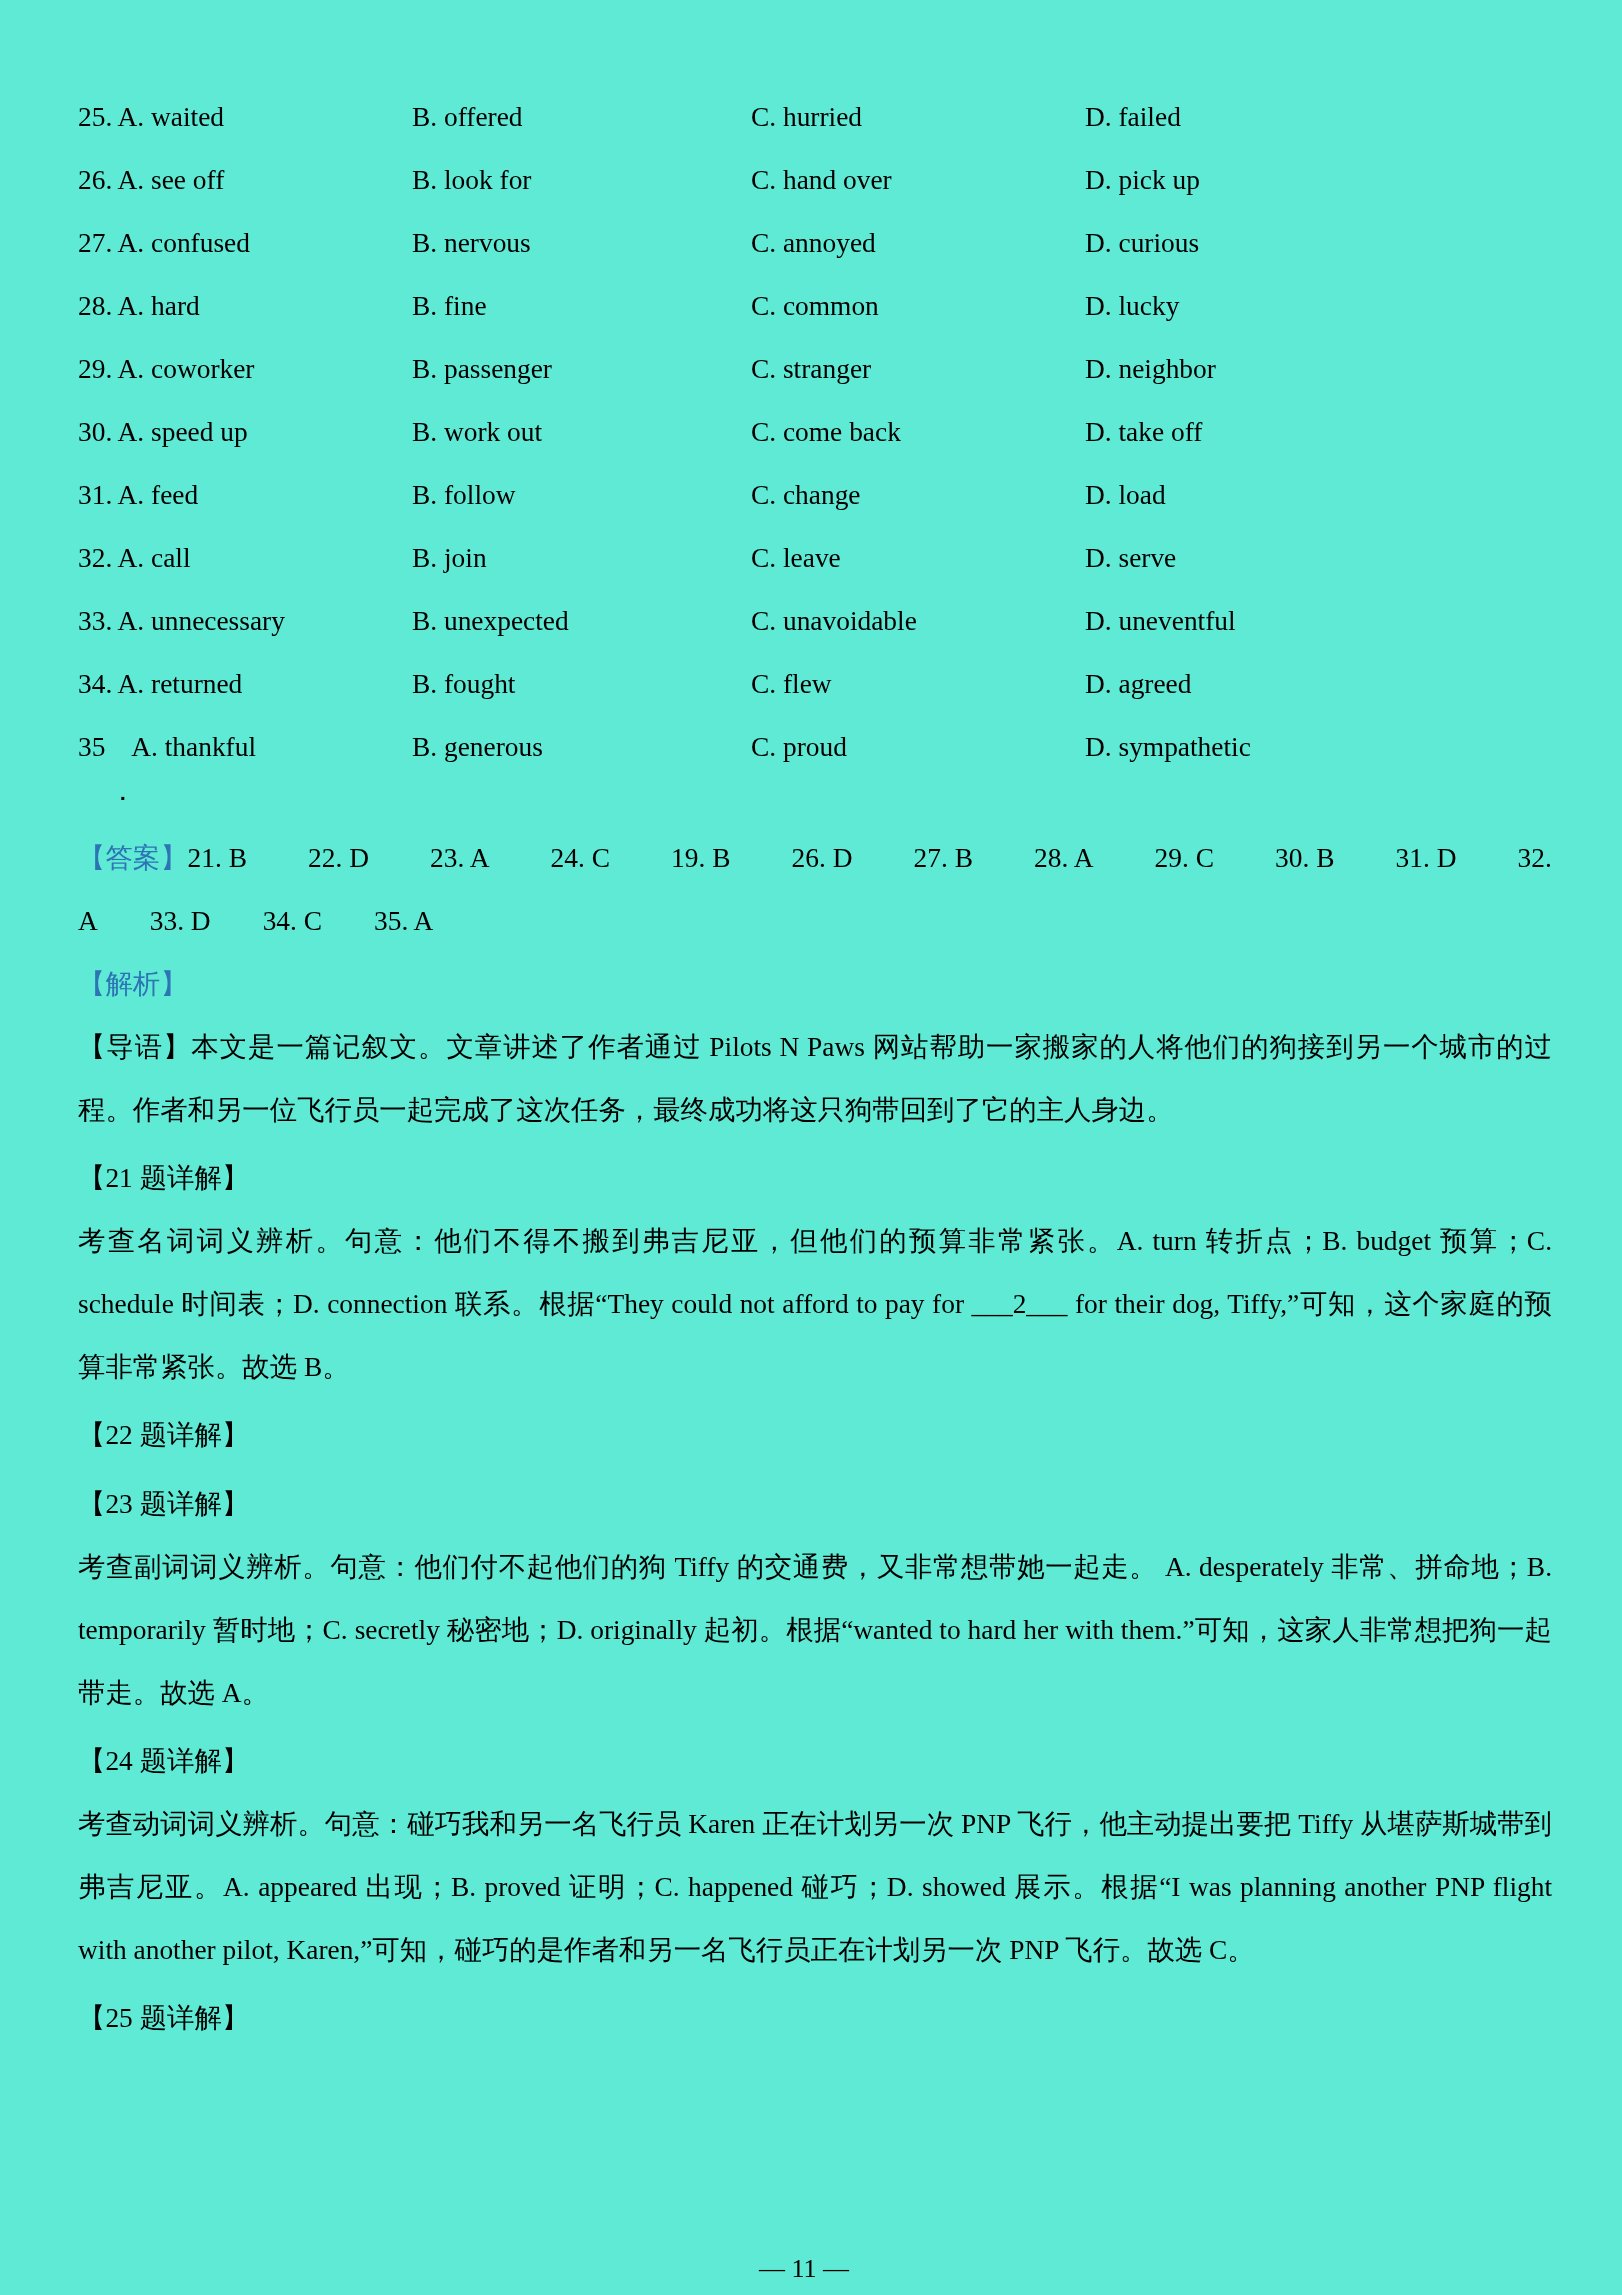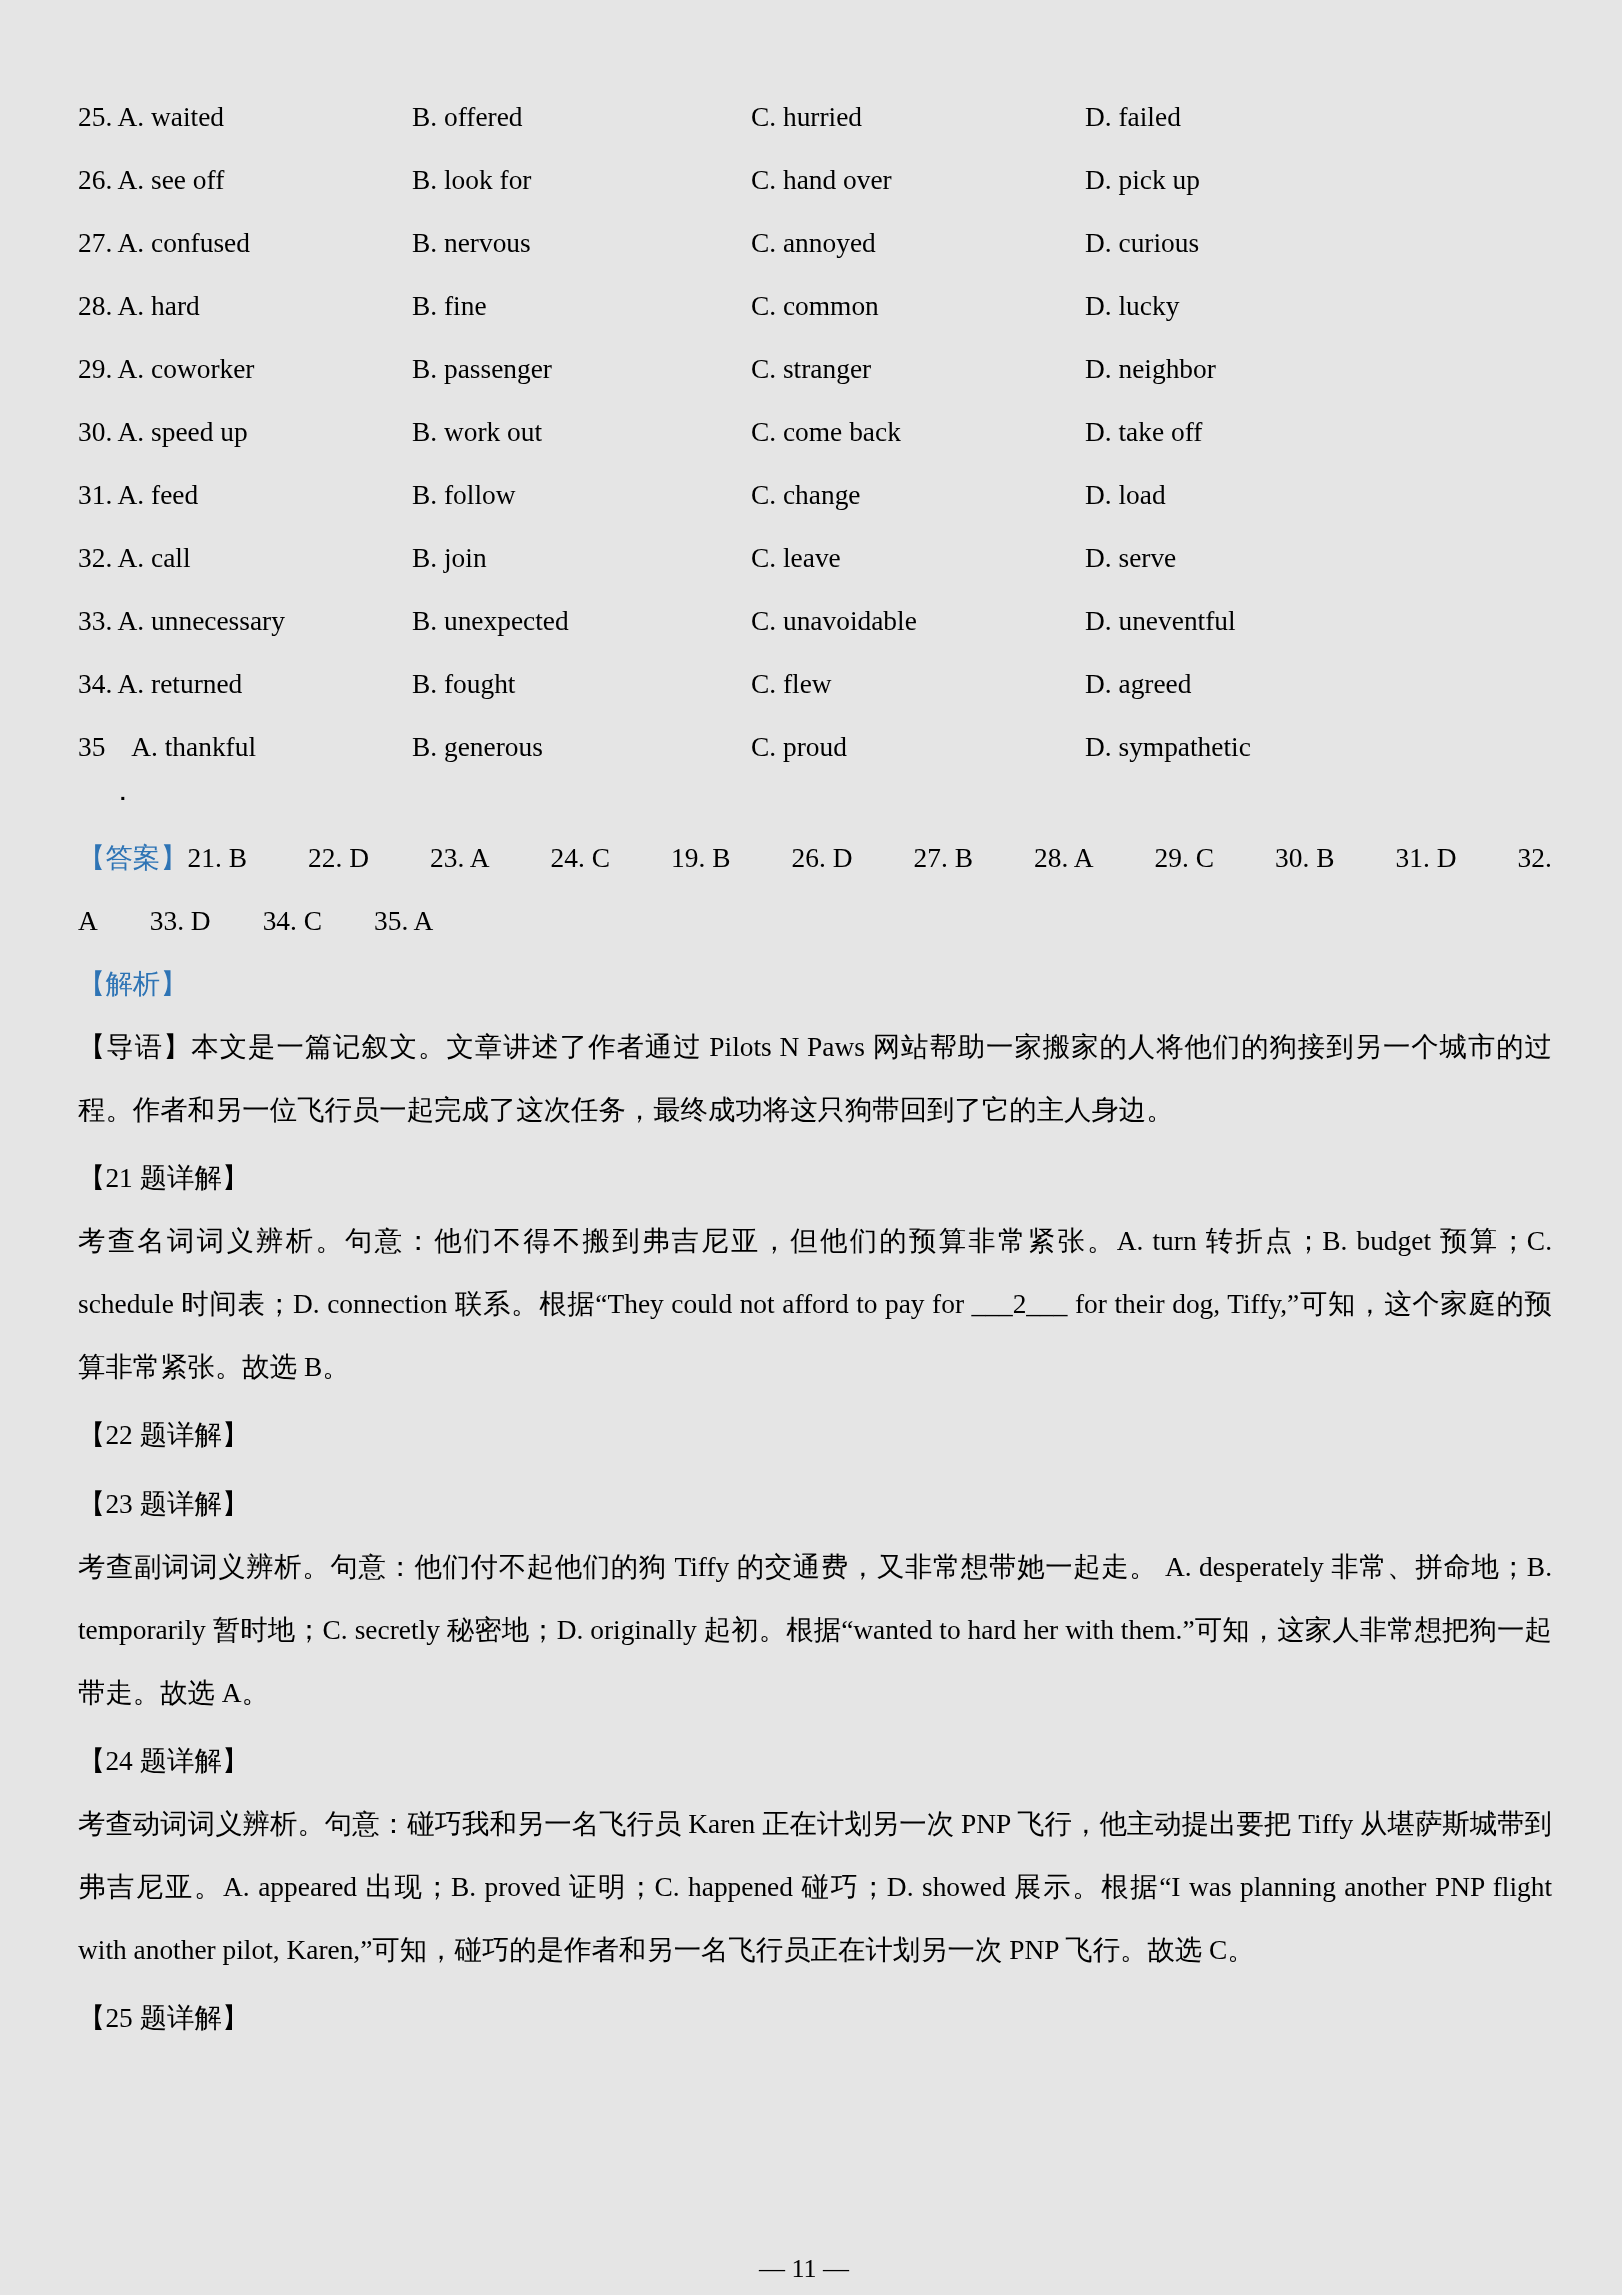--- a/index.html
+++ b/index.html
@@ -1,21 +1,21 @@
 <!DOCTYPE html>
 <html style="font-size:9.5px"><head>
 <meta charset="utf-8">
 <style>
   html, body { margin: 0; padding: 0; background: #ffffff; }
   body {
     width: 1623px; height: 2295px;
     font-family: "Liberation Serif", "DejaVu Serif", serif;
     font-size: 27.4px; color: #000;
   }
-  .page { position: relative; width: 1623px; height: 2295px; overflow: hidden; background: #e5e5e5; }
+  .page { position: relative; width: 1623px; height: 2295px; overflow: hidden; background: #5eead4; }
   .content { position: absolute; left: 78px; top: 0; width: 1474px; }
 
   
   .options { padding-top: 86px; }
   .opt-row {
     display: grid;
     grid-template-columns: 334px 339px 334px auto;
     height: 63px;
     align-content: center;
   }

